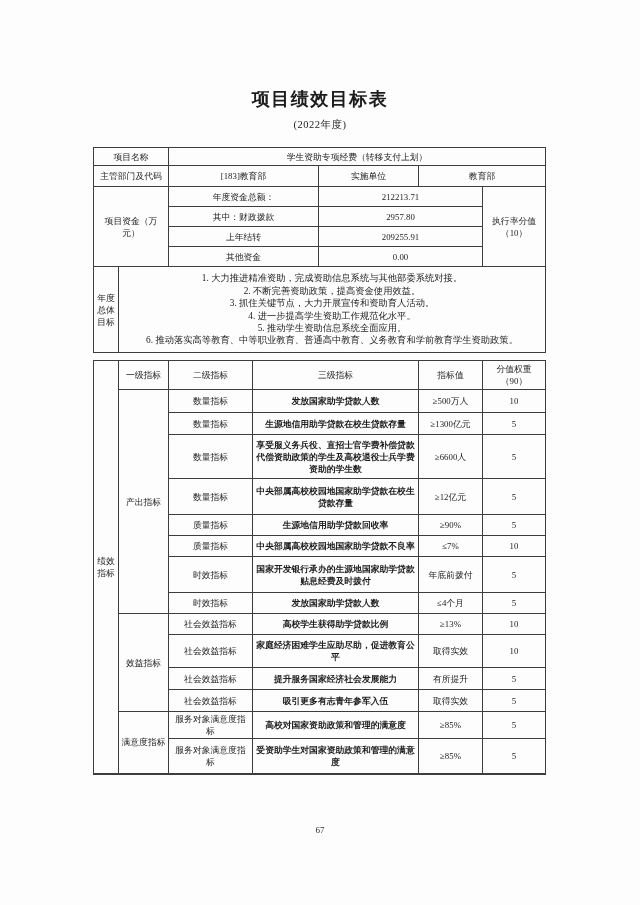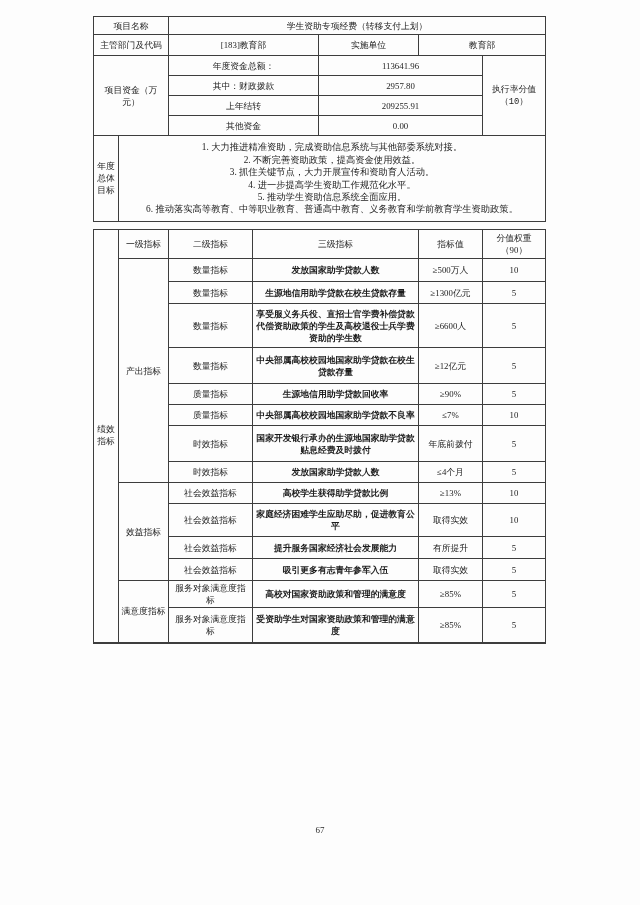--- a/index.html
+++ b/index.html
@@ -39,39 +39,41 @@
     line-height:12px;
     padding:1px 2px;
     text-align:center;
     vertical-align:middle;
     overflow:hidden;
   }
   table#t1 { margin-top:16px; }
   table#t2 { margin-top:7px; border-bottom:2px solid #3d3d3d; }
   td.tl { text-align:left; padding-left:5px; }
   td.num { text-align:right; padding-right:5px; }
-  td.vlab { padding:1px; line-height:11.5px;font-family:Liberation Mono, monospace; }
+  td.vlab { padding:1px; line-height:11.5px; }
   td.goal {
     text-align:left; vertical-align:middle;
     padding:5px 6px 5px 16px;
   }
   .goal-line { font-size:9.3px; line-height:12.4px; white-space:nowrap; }
   td.l2 { text-align:left; padding:2px 1px 2px 3px;margin-top:29px; }
   td.l3 { text-align:left; padding:2px 2px 2px 4px; line-height:12.5px;font-weight:bold; }
   .page-num {
     position:absolute; top:825px; left:0;
     width:100%; text-align:center;
     font-size:9px; color:#2a2a2a;
   }
 </style>
 </head>
 <body>
 
 <div class="page">
 
+  <h1 class="title">项目绩效目标表</h1>
+  <div class="subtitle">(2022年度)</div>
 
   <table class="doc" id="t1">
     <colgroup>
       <col style="width:25px">
         <col style="width:50px">
         <col style="width:84px">
       <col style="width:66px">
         <col style="width:100px">
         <col style="width:64px">
         <col style="width:63px">
@@ -83,21 +85,21 @@
     </tr>
     <tr style="height:21px">
       <td colspan="2">主管部门及代码</td>
       <td colspan="2" class="tl">[183]教育部</td>
       <td>实施单位</td>
       <td colspan="2" class="tl">教育部</td>
     </tr>
     <tr style="height:20px">
       <td colspan="2" rowspan="4">项目资金（万元）</td>
       <td colspan="2" class="tl">年度资金总额：</td>
-      <td colspan="2" class="num">113641.96</td>
+      <td colspan="2" class="num">212213.71</td>
       <td rowspan="4" class="vlab">执行率分值（10）</td>
     </tr>
     <tr style="height:20px">
       <td colspan="2" class="tl">其中：财政拨款</td>
       <td colspan="2" class="num">2957.80</td>
     </tr>
     <tr style="height:20px">
       <td colspan="2">上年结转</td>
       <td colspan="2" class="num">209255.91</td>
     </tr>

